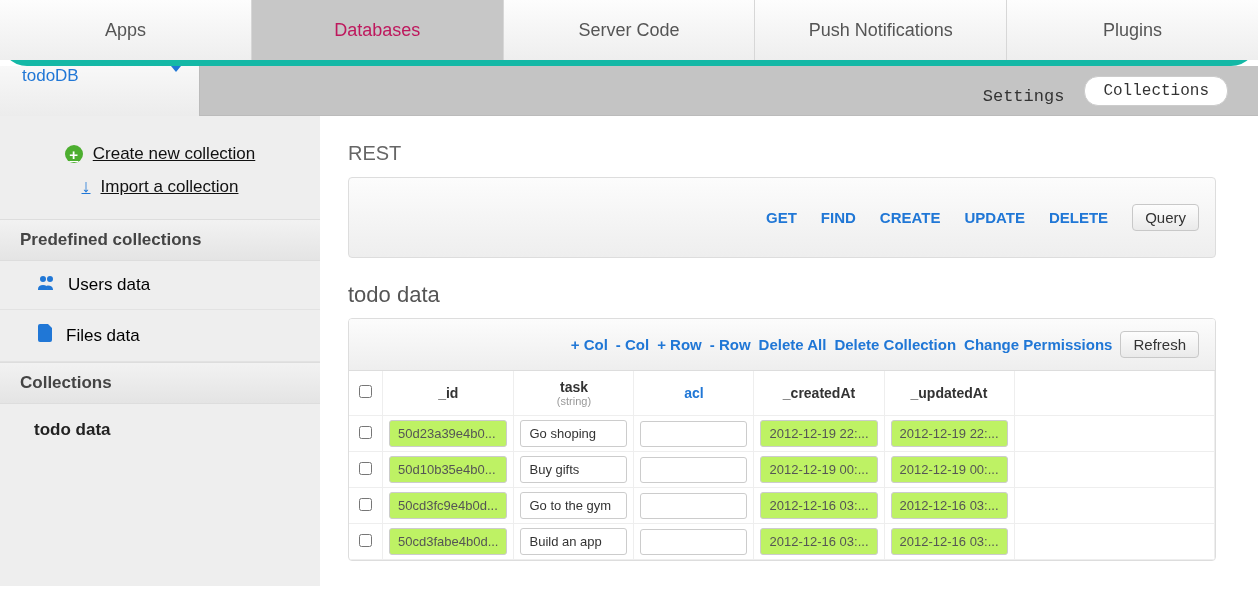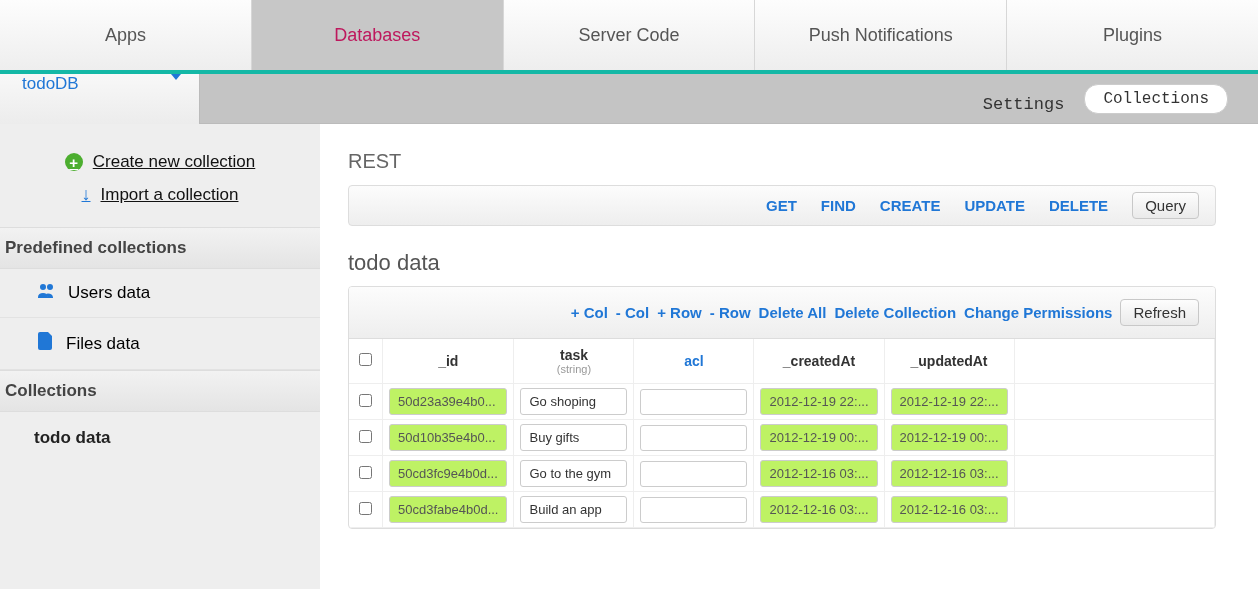--- a/index.html
+++ b/index.html
@@ -1,18 +1,18 @@
 <!DOCTYPE html>
 <html><head>
 <meta charset="utf-8">
 <style>
 * { box-sizing: border-box; margin: 0; padding: 0; }
 body { font-family: "Helvetica Neue", Helvetica, Arial, sans-serif; font-size: 14px; color: #333; background: #fff; }
 
-.top-tabs { display: flex; height: 74px; border-bottom: 4px solid #14b8a6; }
+.top-tabs { display: flex; height: 66px; border-bottom: 6px solid #14b8a6; border-radius: 27px; }
 .top-tab {
   flex: 1; display: flex; align-items: center; justify-content: center;
   background: linear-gradient(#fdfdfd, #eee);
   color: #555; font-size: 18px; cursor: pointer;
   border-right: 1px solid #d7d7d7;
 }
 .top-tab:last-child { border-right: none; }
 .top-tab.active { background: #c7c7c7; color: #be185d; }
 
 .sub-bar {
@@ -45,36 +45,36 @@
 }
 .sidebar-action span { text-decoration: underline; }
 .plus-circle {
   width: 18px; height: 18px; border-radius: 50%; background: #4cae2f;
   color: #fff; display: inline-flex; align-items: center; justify-content: center;
   font-size: 15px; font-weight: bold; line-height: 1;
 }
 .arrow-down-icon { color: #2077d6; font-size: 18px; font-weight: bold; }
 .sidebar-section-header {
   background: linear-gradient(#f2f2f2, #e4e4e4); border-top: 1px solid #ddd;
-  border-bottom: 1px solid #ddd; padding: 10px 5px; font-size: 17px;
+  border-bottom: 1px solid #ddd; padding: 10px 20px; font-size: 17px;
   font-weight: bold; color: #444;
 }
 .sidebar-item {
   display: flex; align-items: center; gap: 12px; padding: 14px 20px 14px 38px;
   font-size: 17px; color: #000000; cursor: pointer; border-bottom: 1px solid #e2e2e2;
 }
 .sidebar-item:last-of-type { border-bottom: none; }
 .sidebar-item-active { padding: 16px 20px 16px 34px; font-size: 17px; font-weight: bold; color: #222; }
 .icon-users, .icon-files { color: #2077d6; font-size: 17px; }
 
 .main { flex: 1; padding: 26px 42px 0 28px; background: #fff; }
 .panel-title { font-size: 20px; color: #666; margin-bottom: 12px; }
 .panel-bar {
   background: linear-gradient(#fcfcfc, #eee); border: 1px solid #ddd;
-  border-radius: 4px; padding: 6px 16px; display: flex; justify-content: flex-end;
+  border-radius: 4px; padding: 26px 16px; display: flex; justify-content: flex-end;
   align-items: center; gap: 24px;
 }
 .rest-link { color: #2077d6; font-size: 15px; font-weight: bold; cursor: pointer; }
 .btn {
   background: linear-gradient(#fdfdfd, #eaeaea); border: 1px solid #c8c8c8;
   border-radius: 4px; padding: 4px 12px; font-size: 15px; color: #333; cursor: pointer;
 }
 .table-title { font-size: 22px; color: #555; margin: 24px 0 10px 0; }
 .table-wrapper { border: 1px solid #ddd; border-radius: 4px; overflow: hidden; }
 .table-toolbar {

